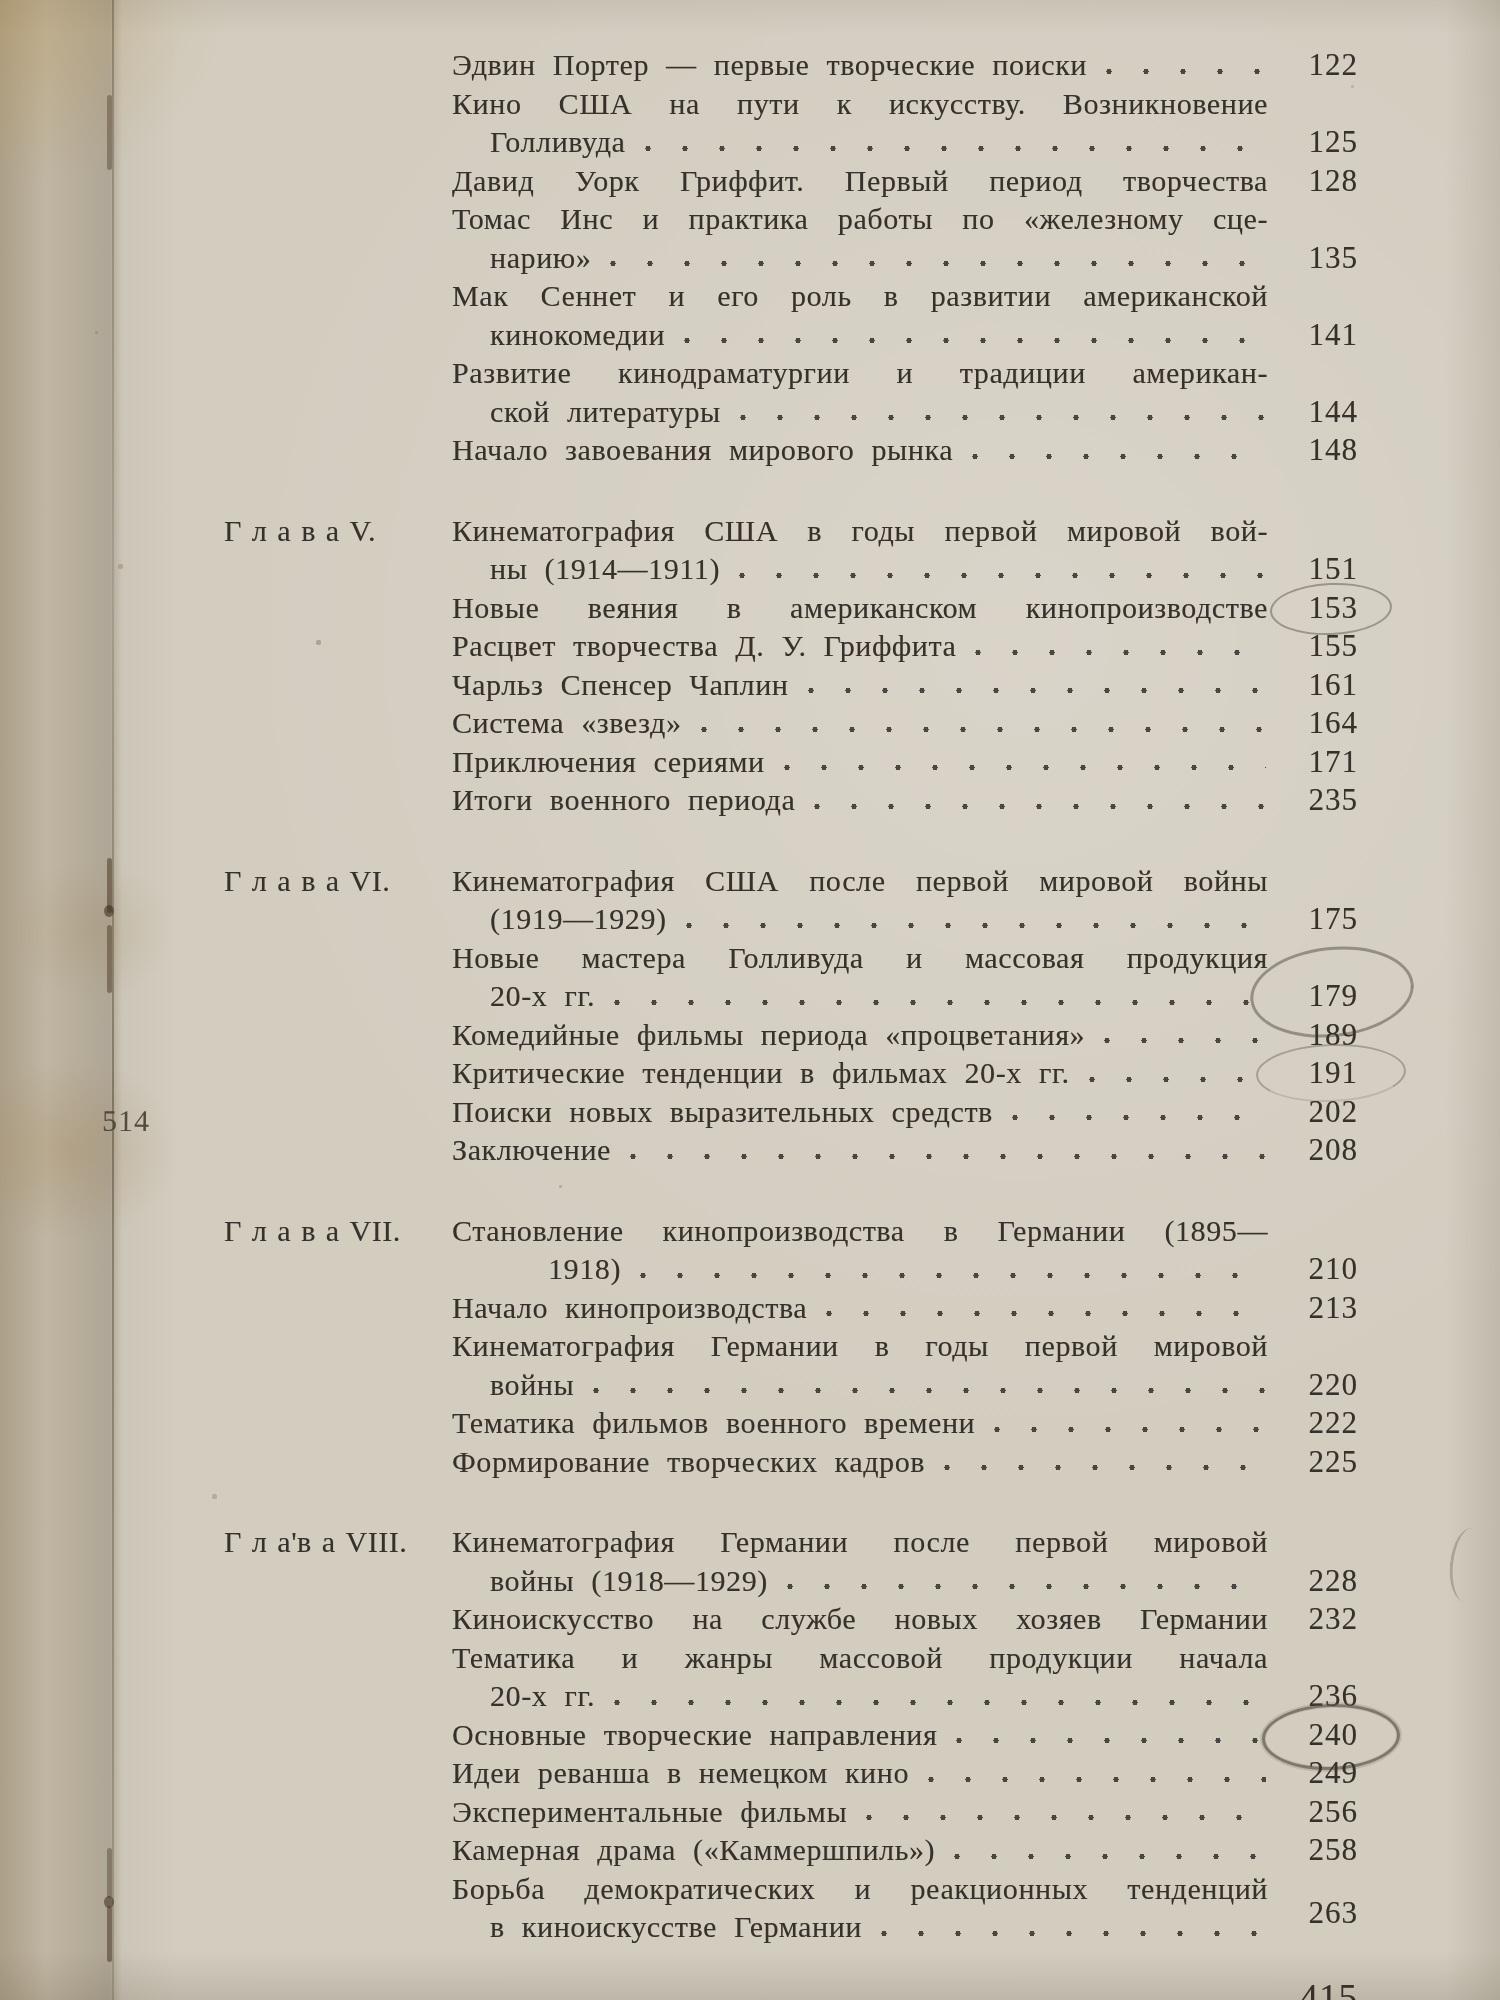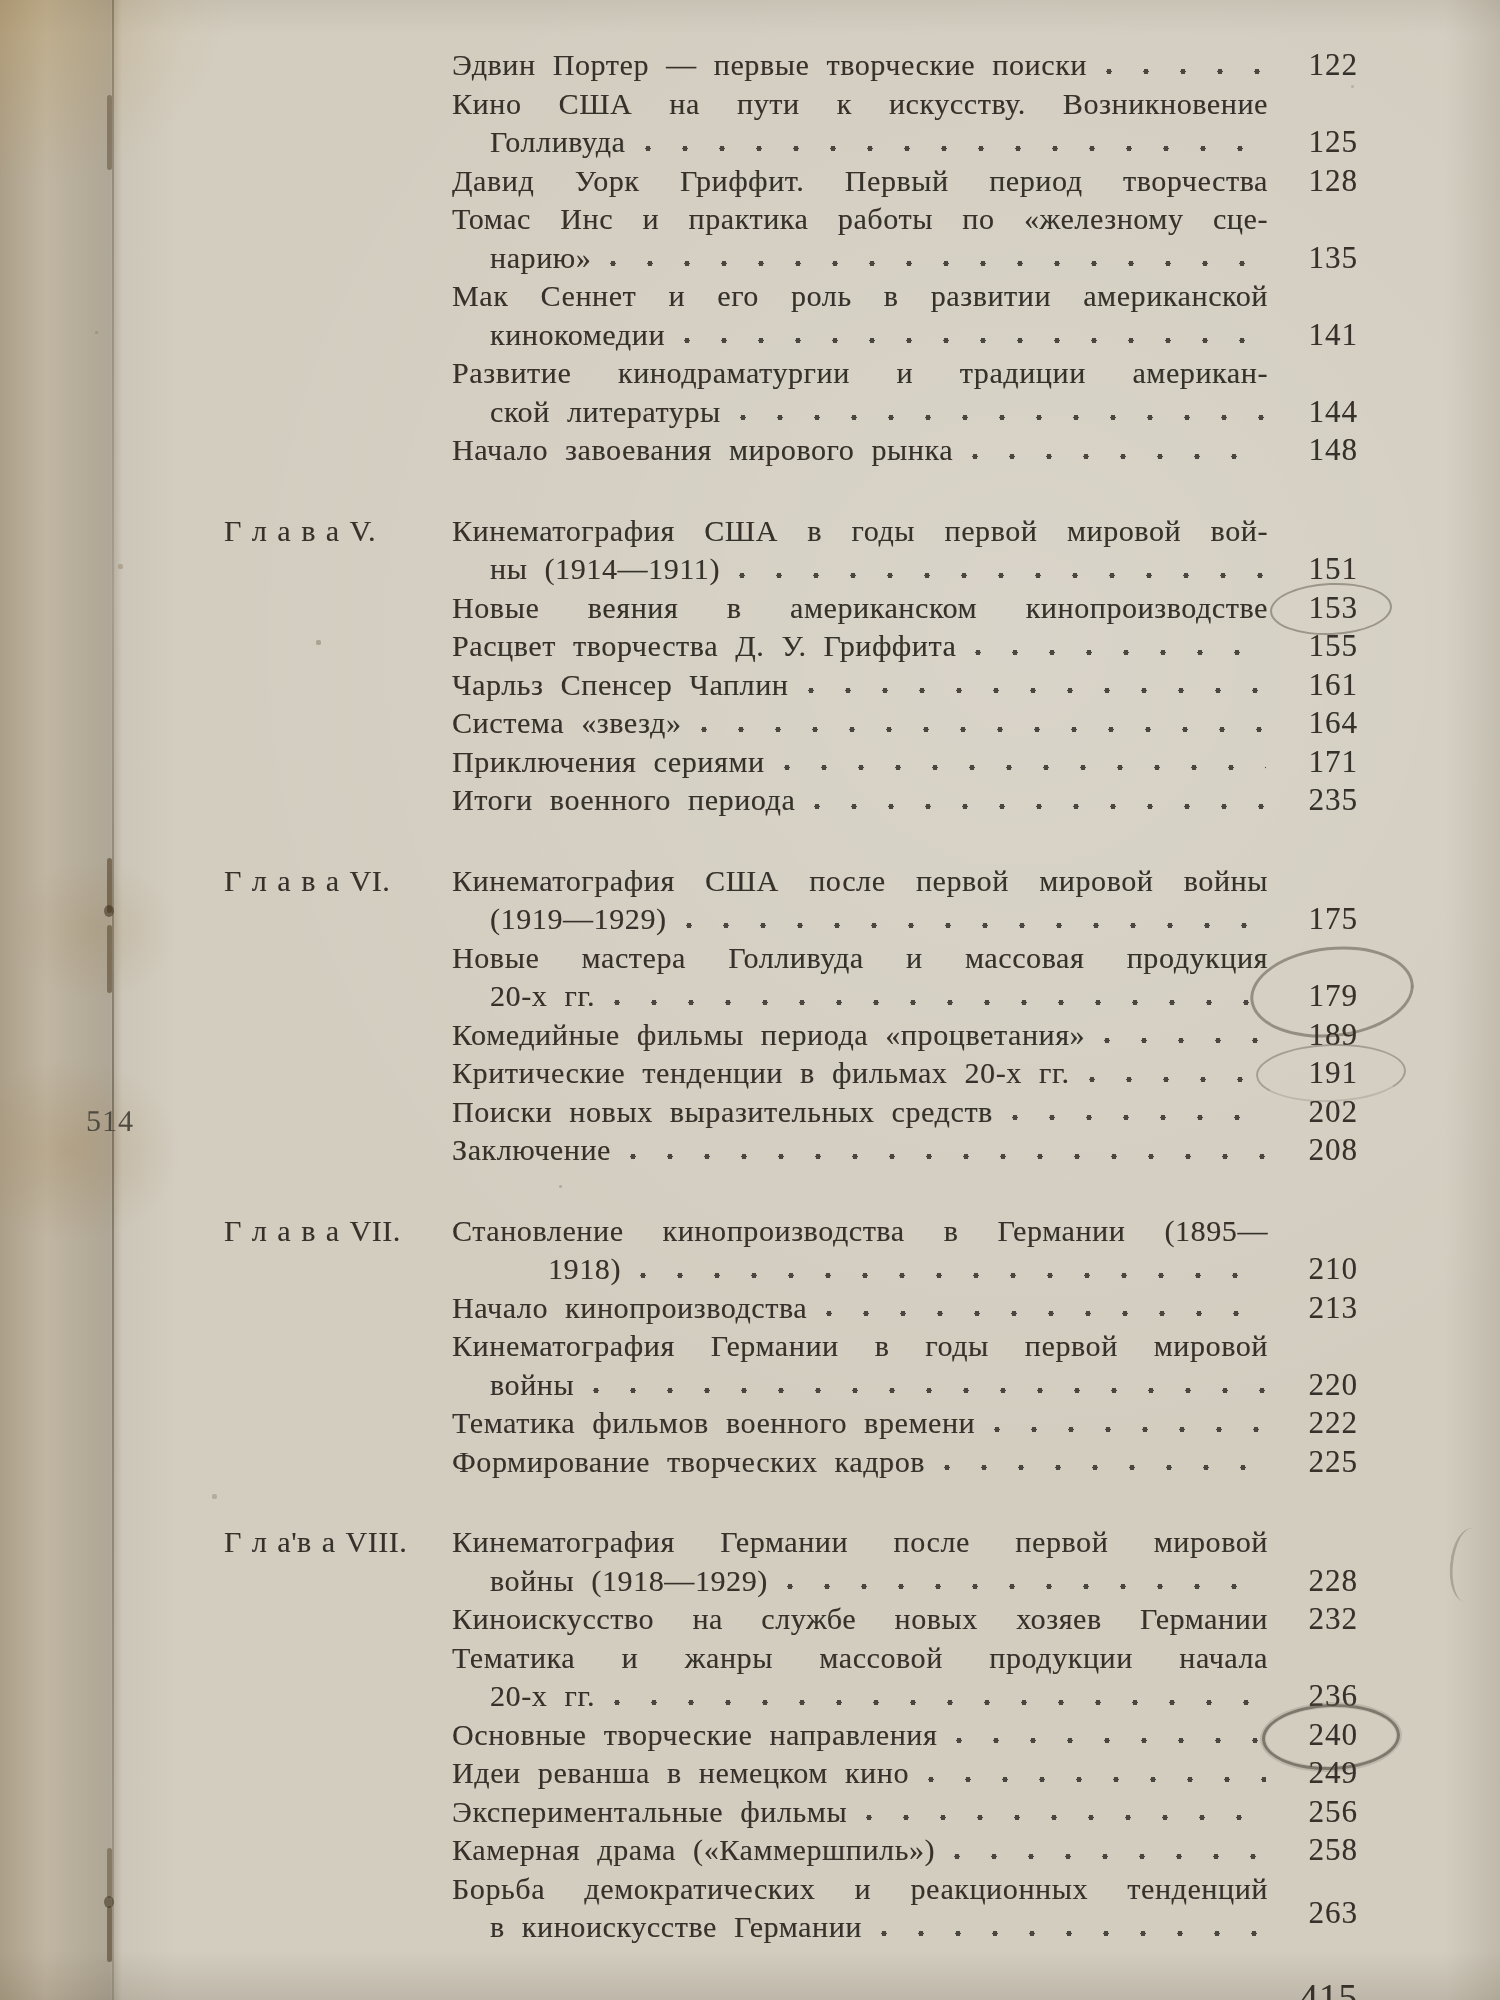--- a/index.html
+++ b/index.html
@@ -28,21 +28,21 @@
   .t5 { top:1906px; height:56px; opacity:.6; }
   .hole { position:absolute; width:10px; height:12px; border-radius:50%; background:rgba(58,44,24,.55); }
   .h1 { left:104px; top:905px; } .h2 { left:104px; top:1896px; }
   .specks { position:absolute; left:0; top:0; width:1px; height:1px; border-radius:50%; background:transparent;
     box-shadow: 318px 642px 0 2px rgba(80,66,44,.30), 214px 1496px 0 2px rgba(90,76,52,.25),
       1352px 86px 0 1px rgba(80,66,44,.2), 560px 1186px 0 1px rgba(80,66,44,.25),
       120px 566px 0 2px rgba(120,96,60,.3), 96px 332px 0 1px rgba(120,96,60,.28),
       1412px 986px 0 1px rgba(100,86,60,.2); }
   .paren { position:absolute; left:1450px; top:1528px; width:34px; height:74px;
     border-left:3px solid rgba(115,106,90,.40); border-radius:50%/50%; transform:rotate(6deg); }
-  .stamp { position:absolute; left:86px; top:1104px; font-size:30px; letter-spacing:1px;
+  .stamp { position:absolute; left:102px; top:1104px; font-size:30px; letter-spacing:1px;
     color:#504b41; transform:rotate(.5deg); }
 
   .toc { position:absolute; left:224px; top:46px; width:1134px; }
   .row { display:flex; align-items:baseline; min-height:38.5px; line-height:38.5px; font-size:30px;
     text-shadow:.3px .3px .6px rgba(40,36,30,.35); }
   .row.gap { margin-top:42px; }
   .label { flex:0 0 228px; white-space:nowrap; letter-spacing:.5px; word-spacing:2px; }
   .text { white-space:nowrap; letter-spacing:.6px; word-spacing:9px; }
   .text.justify { flex:1 1 auto; white-space:normal; text-align:justify; text-align-last:justify;
     letter-spacing:.6px; word-spacing:normal; }

